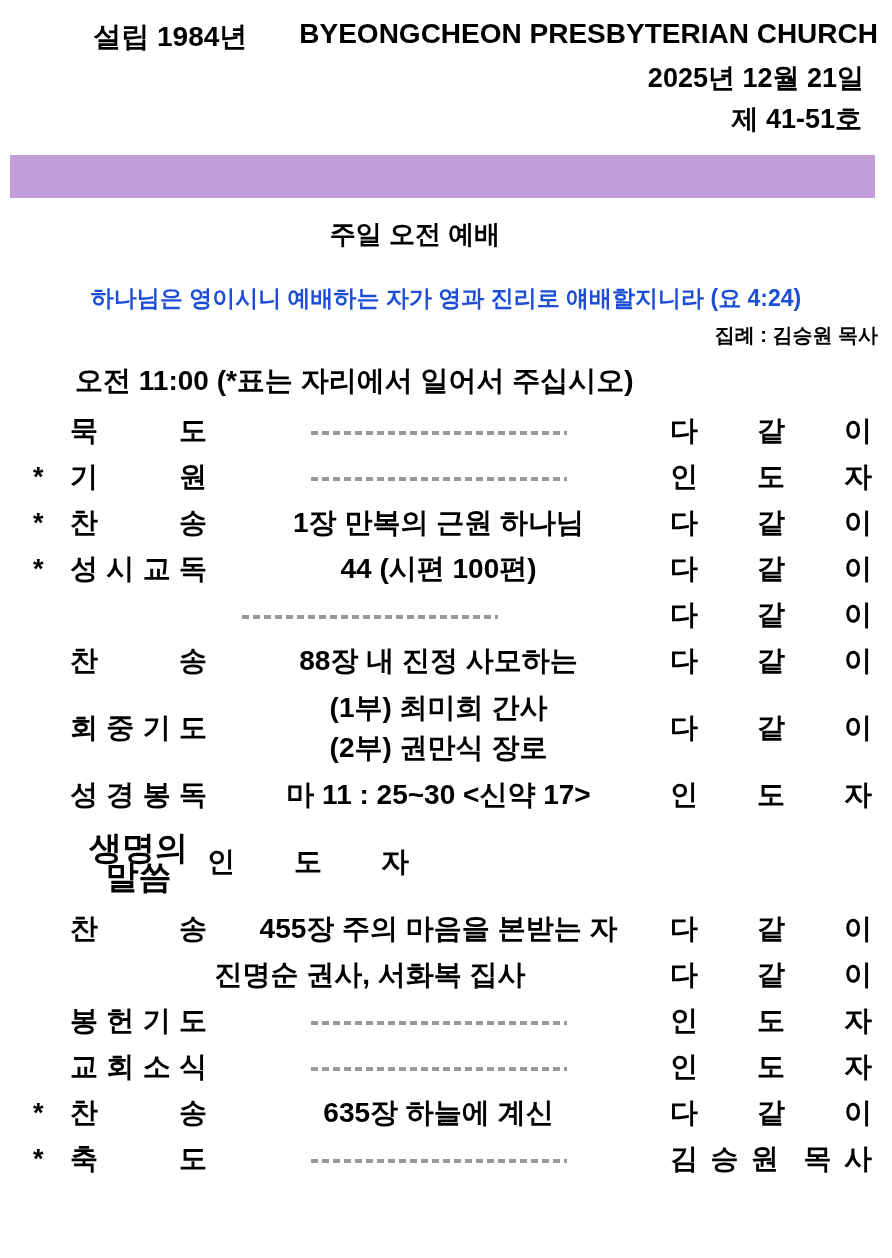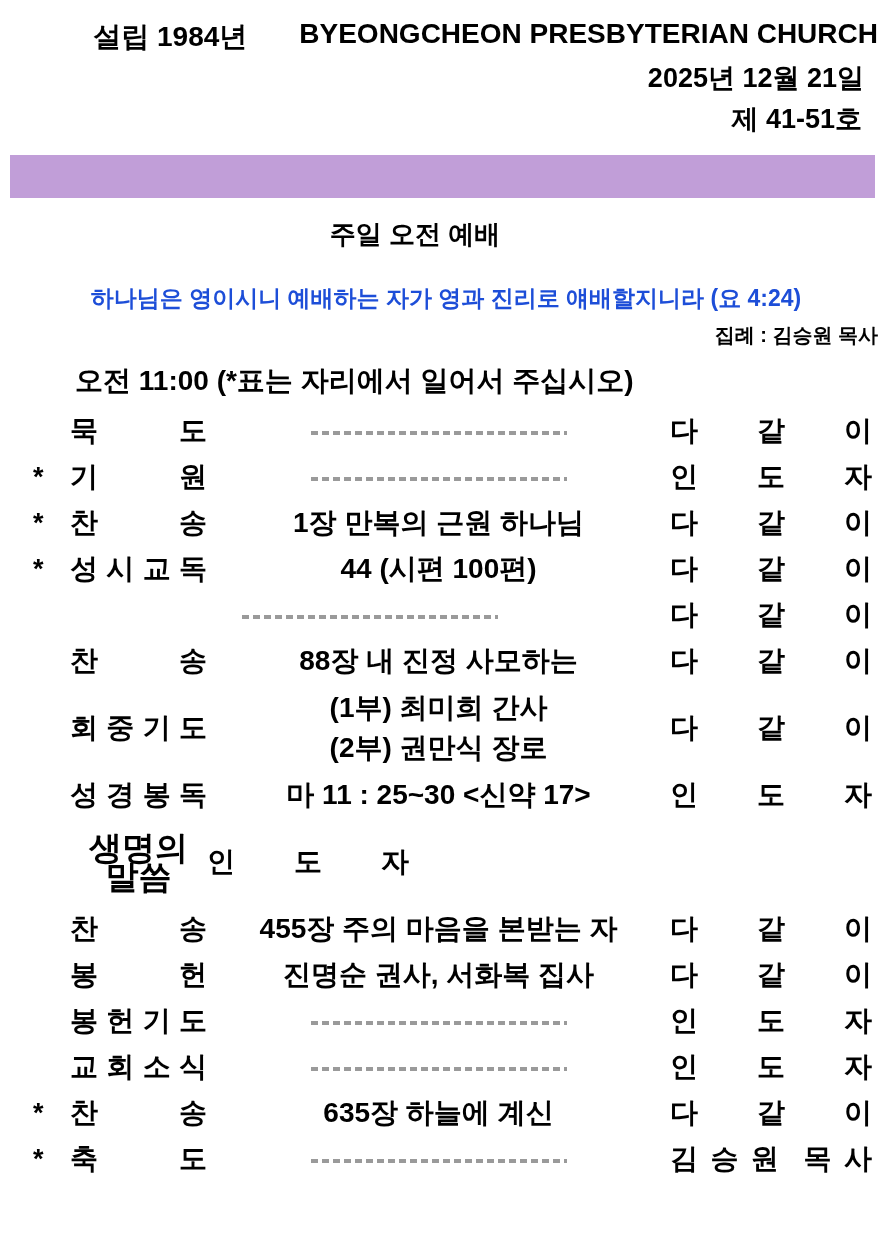--- a/index.html
+++ b/index.html
@@ -109,21 +109,20 @@
         <span class="right">인 도 자</span>
       </div>
       <div class="row">
         <span class="star"></span>
         <span class="label">찬 송</span>
         <span class="content">455장 주의 마음을 본받는 자</span>
         <span class="right">다 같 이</span>
       </div>
       <div class="row">
         <span class="star"></span>
-        <span class="label">봉 헌</span>
         <span class="content">진명순 권사, 서화복 집사</span>
         <span class="right">다 같 이</span>
       </div>
       <div class="row">
         <span class="star"></span>
         <span class="label">봉 헌 기 도</span>
         <span class="content"><span class="dash-line" style="background: repeating-linear-gradient(90deg, rgb(154, 154, 154) 0px, rgb(154, 154, 154) 7px, transparent 7px, transparent 11px);"></span></span>
         <span class="right">인 도 자</span>
       </div>
       <div class="row">

